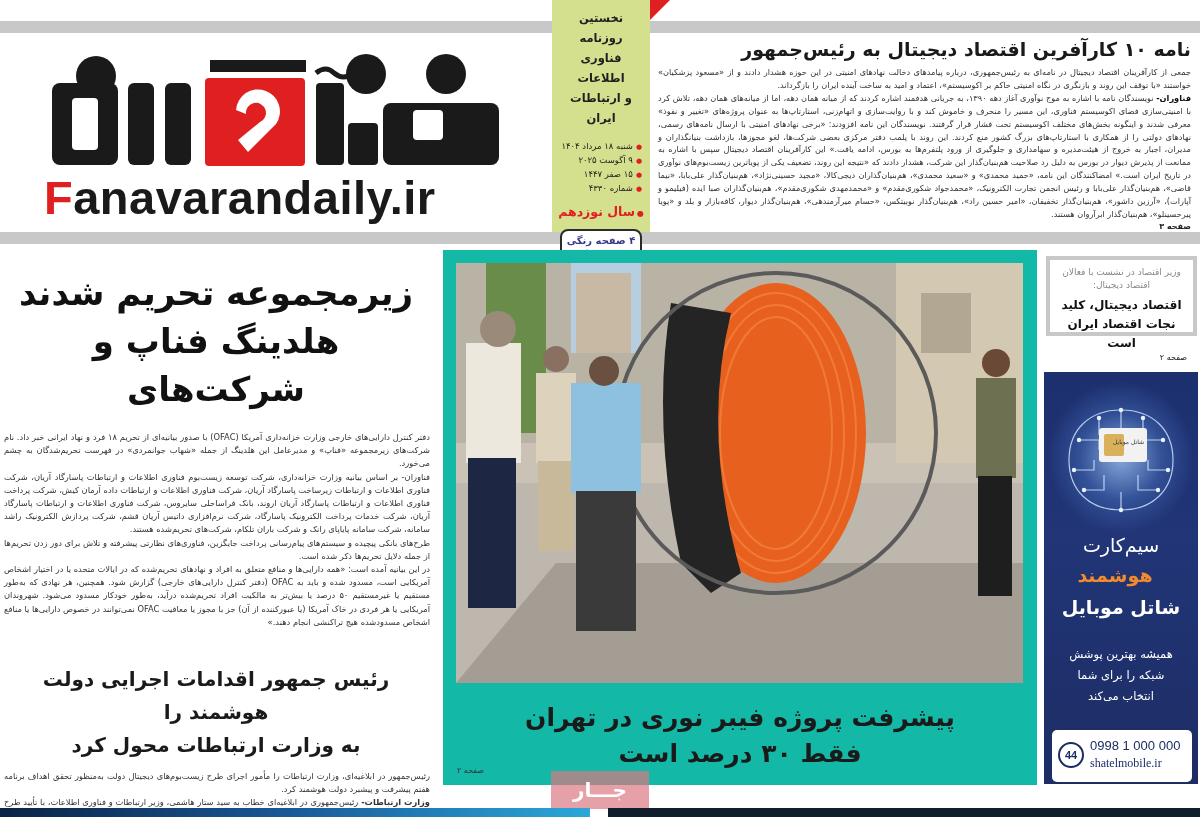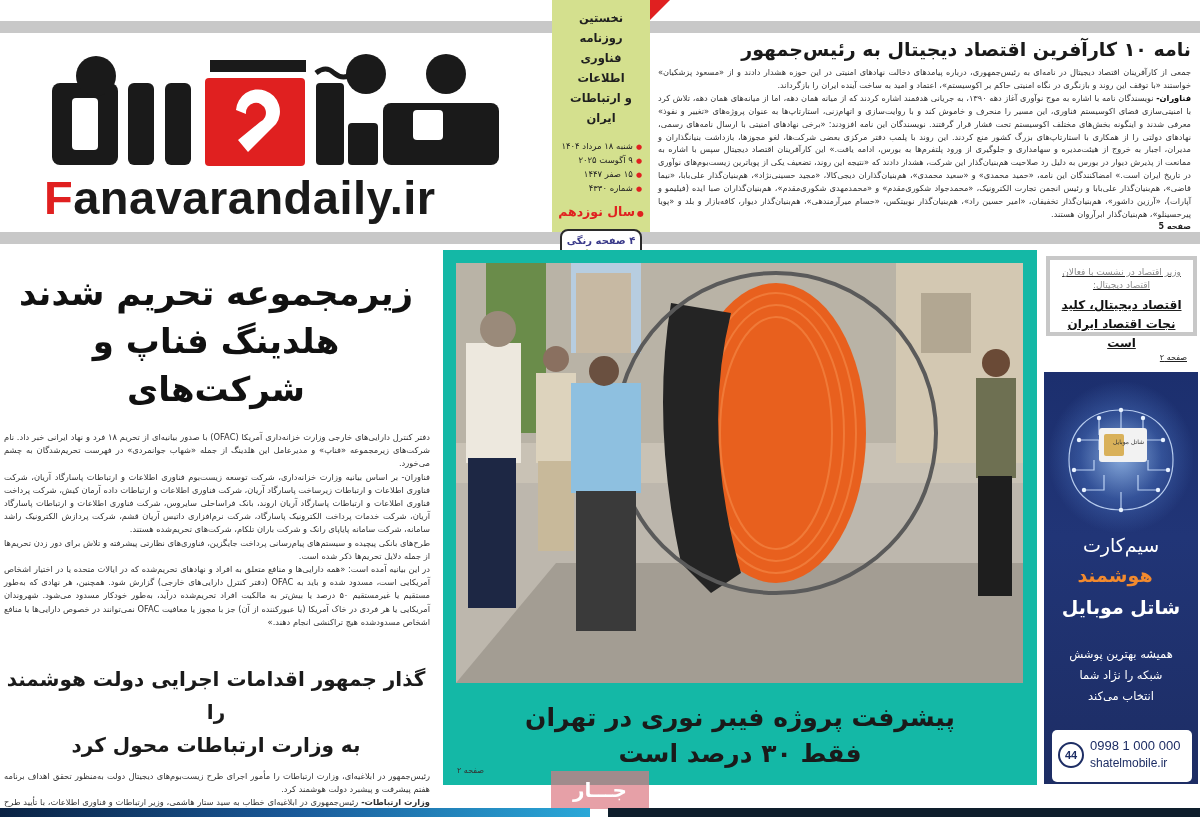--- a/index.html
+++ b/index.html
@@ -49,39 +49,39 @@
   
   .feature { left: 443px; top: 250px; width: 594px; height: 535px; background: #14b8a6; }
   .photo { position: absolute; left: 13px; top: 13px; width: 567px; height: 420px; overflow: hidden; background: #b9b4aa; }
   .feature h1 { position: absolute; left: 0; top: 450px; width: 594px; font-size: 25px; font-weight: 700; line-height: 36px; direction: rtl; text-align: center; color: #1a1a1a; }
   .feature .pg { position: absolute; left: 14px; top: 516px; font-size: 8px; color: #333; }
 
   .watermark { left: 551px; top: 771px; width: 98px; height: 38px; background: rgba(220, 120, 130, 0.7); color: #fff; font-size: 20px; font-weight: 700; text-align: center; line-height: 38px; direction: rtl; }
   .watermark-tail { left: 632px; top: 809px; width: 0; height: 0; border-top: 8px solid rgba(220, 120, 130, 0.7); border-left: 10px solid transparent; }
 
   
-  .side-box { left: 1046px; top: 256px; width: 151px; height: 80px; border: 4px solid #c8c8c8; background: #fff; padding: 6px 6px 0 6px; text-decoration: underline; }
+  .side-box { left: 1046px; top: 256px; width: 151px; height: 80px; border: 4px solid #c8c8c8; background: #fff; padding: 6px 6px 0 6px; }
   .side-box .kicker { font-size: 9px; color: #888; line-height: 13px; direction: rtl; text-align: center; }
   .side-box .title { font-size: 12px; font-weight: 700; color: #111; line-height: 19px; direction: rtl; text-align: center; margin-top: 4px; }
   .side-box .pg { font-size: 8px; color: #222; direction: rtl; text-align: right; }
 
   
   .ad { left: 1044px; top: 372px; width: 154px; height: 412px; background: linear-gradient(180deg, #1c2f6e 0%, #213577 40%, #1d2d64 100%); overflow: hidden; }
   .ad .glow { position: absolute; left: 5px; top: 10px; width: 144px; height: 150px; background: radial-gradient(ellipse at center, rgba(170,210,255,0.75) 0%, rgba(90,140,220,0.35) 40%, rgba(30,50,110,0) 72%); }
   .ad .chip { position: absolute; left: 55px; top: 56px; width: 48px; height: 34px; background: #f2f2f2; border-radius: 3px; }
   .ad .chip .gold { position: absolute; left: 5px; top: 6px; width: 20px; height: 22px; background: #d9b15a; border-radius: 2px; }
   .ad .chip .brand { position: absolute; right: 3px; top: 10px; font-size: 6px; color: #333; direction: rtl; }
   .ad .l1 { position: absolute; left: 0; top: 162px; width: 154px; font-size: 19px; color: #fff; text-align: center; direction: rtl; }
   .ad .l2 { position: absolute; left: 0; top: 192px; width: 142px; font-size: 19px; color: #f28a2e; text-align: center; direction: rtl; font-weight: 700; }
   .ad .l3 { position: absolute; left: 0; top: 224px; width: 154px; font-size: 19px; color: #fff; text-align: center; direction: rtl; font-weight: 700; }
   .ad .slogan { position: absolute; left: 0; top: 272px; width: 154px; font-size: 11.5px; color: #fff; text-align: center; direction: rtl; line-height: 21px; }
   .ad .contact { position: absolute; left: 8px; top: 358px; width: 140px; height: 52px; background: #fff; border-radius: 5px; padding: 6px 4px; }
   .ad .contact .phone-icon { position: absolute; left: 6px; top: 12px; width: 26px; height: 26px; border: 2px solid #1d2d64; border-radius: 50%; font-size: 11px; font-weight: 700; color: #1d2d64; text-align: center; line-height: 22px; font-family: "Liberation Sans", sans-serif; }
   .ad .contact .num { position: absolute; left: 38px; top: 8px; font-family: "Liberation Sans", sans-serif; font-size: 13px; color: #1d2d64; white-space: nowrap; }
-  .ad .contact .site { position: absolute; left: 38px; top: 26px; font-family: Liberation Sans, sans-serif; font-size: 12px; color: #1d2d64; white-space: nowrap; }
+  .ad .contact .site { position: absolute; left: 38px; top: 26px; font-family: Liberation Serif, serif; font-size: 12px; color: #1d2d64; white-space: nowrap; }
 
   
   .strip-l { left: 0; top: 808px; width: 590px; height: 9px; background: linear-gradient(90deg, #0a2344 0%, #1a5a9a 50%, #2aa8d8 100%); }
   .strip-r { left: 608px; top: 808px; width: 592px; height: 9px; background: #0e1e2c; }
 </style>
 </head>
 <body>
 
 <div class="abs bar-top"></div>
 <div class="abs bar-bottom"></div>
@@ -130,36 +130,36 @@
   <div class="price-box">
     <div class="pages">۴ صفحه رنگی</div>
     <div class="price">۵۰۰۰ تومان</div>
   </div>
 </div>
 
 <div class="abs top-story">
   <h2>نامه ۱۰ کارآفرین اقتصاد دیجیتال به رئیس‌جمهور</h2>
   <p class="lead">جمعی از کارآفرینان اقتصاد دیجیتال در نامه‌ای به رئیس‌جمهوری، درباره پیامدهای دخالت نهادهای امنیتی در این حوزه هشدار دادند و از «مسعود پزشکیان» خواستند «با توقف این روند و بازنگری در نگاه امنیتی حاکم بر اکوسیستم»، اعتماد و امید به ساخت آینده ایران را بازگرداند.</p>
   <p class="body"><b>فناوران-</b><span> نویسندگان نامه با اشاره به موج نوآوری آغاز دهه ۱۳۹۰، به جریانی هدفمند اشاره کردند که از میانه همان دهه، اما از میانه‌های همان دهه، تلاش کرد با امنیتی‌سازی فضای اکوسیستم فناوری، این مسیر را منحرف و خاموش کند و با روایت‌سازی و اتهام‌زنی، استارتاپ‌ها به عنوان پروژه‌های «تغییر و نفوذ» معرفی شدند و اینگونه بخش‌های مختلف اکوسیستم تحت فشار قرار گرفتند. نویسندگان این نامه افزودند: «برخی نهادهای امنیتی با ارسال نامه‌های رسمی، نهادهای دولتی را از همکاری با استارتاپ‌های بزرگ کشور منع کردند. این روند با پلمب دفتر مرکزی بعضی شرکت‌ها، لغو مجوزها، بازداشت بنیانگذاران و مدیران، اجبار به خروج از هیئت‌مدیره و سهامداری و جلوگیری از ورود پلتفرم‌ها به بورس، ادامه یافت.» این کارآفرینان اقتصاد دیجیتال سپس با اشاره به ممانعت از پذیرش دیوار در بورس به دلیل رد صلاحیت هم‌بنیان‌گذار این شرکت، هشدار دادند که «نتیجه این روند، تضعیف یکی از پویاترین زیست‌بوم‌های نوآوری در تاریخ ایران است.» امضاکنندگان این نامه، «حمید محمدی» و «سعید محمدی»، هم‌بنیان‌گذاران دیجی‌کالا، «مجید حسینی‌نژاد»، هم‌بنیان‌گذار علی‌بابا، «نیما قاضی»، هم‌بنیان‌گذار علی‌بابا و رئیس انجمن تجارت الکترونیک، «محمدجواد شکوری‌مقدم» و «محمدمهدی شکوری‌مقدم»، هم‌بنیان‌گذاران صبا ایده (فیلیمو و آپارات)، «آرزین داشور»، هم‌بنیان‌گذار تخفیفان، «امیر حسین راد»، هم‌بنیان‌گذار نوبیتکس، «حسام میرآرمندهی»، هم‌بنیان‌گذار دیوار، کافه‌بازار و بلد و «پویا پیرحسینلو»، هم‌بنیان‌گذار ابرآروان هستند.</span></p>
-  <div class="pg">صفحه 5</div>
+  <div class="pg">صفحه ۳</div>
 </div>
 
 <div class="abs left-col">
   <div class="hl1">
     <div>زیرمجموعه تحریم شدند</div>
     <div>هلدینگ فناپ و شرکت‌های</div>
   </div>
   <div style="height:18px"></div>
   <p class="para">دفتر کنترل دارایی‌های خارجی وزارت خزانه‌داری آمریکا (OFAC) با صدور بیانیه‌ای از تحریم ۱۸ فرد و نهاد ایرانی خبر داد. نام شرکت‌های زیرمجموعه «فناپ» و مدیرعامل این هلدینگ از جمله «شهاب جوانمردی» در فهرست تحریم‌شدگان به چشم می‌خورد.</p>
   <p class="para">فناوران- بر اساس بیانیه وزارت خزانه‌داری، شرکت توسعه زیست‌بوم فناوری اطلاعات و ارتباطات پاسارگاد آریان، شرکت فناوری اطلاعات و ارتباطات زیرساخت پاسارگاد آریان، شرکت فناوری اطلاعات و ارتباطات داده آرمان کیش، شرکت پرداخت فناوری اطلاعات و ارتباطات پاسارگاد آریان اروند، بانک فراساحلی سایروس، شرکت فناوری اطلاعات و ارتباطات پاسارگاد آریان، شرکت خدمات پرداخت الکترونیک پاسارگاد، شرکت نرم‌افزاری داتیس آریان قشم، شرکت پردازش الکترونیک راشد سامانه، شرکت سامانه پایاپای رانک و شرکت باران تلکام، شرکت‌های تحریم‌شده هستند.</p>
   <p class="para">طرح‌های بانکی پیچیده و سیستم‌های پیام‌رسانی پرداخت جایگزین، فناوری‌های نظارتی پیشرفته و تلاش برای دور زدن تحریم‌ها از جمله دلایل تحریم‌ها ذکر شده است.</p>
   <p class="para">در این بیانیه آمده است: «همه دارایی‌ها و منافع متعلق به افراد و نهادهای تحریم‌شده که در ایالات متحده یا در اختیار اشخاص آمریکایی است، مسدود شده و باید به OFAC (دفتر کنترل دارایی‌های خارجی) گزارش شود. همچنین، هر نهادی که به‌طور مستقیم یا غیرمستقیم ۵۰ درصد یا بیش‌تر به مالکیت افراد تحریم‌شده درآید، به‌طور خودکار مسدود می‌شود. شهروندان آمریکایی یا هر فردی در خاک آمریکا (یا عبورکننده از آن) جز با مجوز یا معافیت OFAC نمی‌توانند در خصوص دارایی‌ها یا منافع اشخاص مسدودشده هیچ تراکنشی انجام دهند.»</p>
   <div style="height:34px"></div>
   <div class="hl2">
-    <div>گذار جمهور اقدامات اجرایی دولت هوشمند را</div>
+    <div>رئیس جمهور اقدامات اجرایی دولت هوشمند را</div>
     <div>به وزارت ارتباطات محول کرد</div>
   </div>
   <div style="height:8px"></div>
   <p class="para">رئیس‌جمهور در ابلاغیه‌ای، وزارت ارتباطات را مأمور اجرای طرح زیست‌بوم‌های دیجیتال دولت به‌منظور تحقق اهداف برنامه هفتم پیشرفت و پیشبرد دولت هوشمند کرد.</p>
   <p class="para"><b>وزارت ارتباطات-</b><span> رئیس‌جمهوری در ابلاغیه‌ای خطاب به سید ستار هاشمی، وزیر ارتباطات و فناوری اطلاعات، با تأیید طرح پیشنهادی اجرای زیست‌بوم‌های دیجیتال دولت، مسوولیت اجرای این طرح کلان ملی را به وزارت ارتباطات و سازمان فناوری اطلاعات ایران واگذار کرد.</span></p>
 
 </div>
 
 <div class="abs feature">
   <div class="photo" title="کارگران در حال نصب قرقره بزرگ کابل فیبر نوری نارنجی در خیابان">
@@ -242,21 +242,21 @@
   </svg>
   <div class="chip">
     <div class="gold"></div>
     <div class="brand">شاتل موبایل</div>
   </div>
   <div class="l1">سیم‌کارت</div>
   <div class="l2">هوشمند</div>
   <div class="l3">شاتل موبایل</div>
   <div class="slogan">
     <div>همیشه بهترین پوشش</div>
-    <div>شبکه را نژاد شما</div>
+    <div>شبکه را برای شما</div>
     <div>انتخاب می‌کند</div>
   </div>
   <div class="contact">
     <div class="phone-icon">44</div>
     <div class="num">0998 1 000 000</div>
     <div class="site">shatelmobile.ir</div>
   </div>
 </div>
 
 <div class="abs strip-l"></div>

